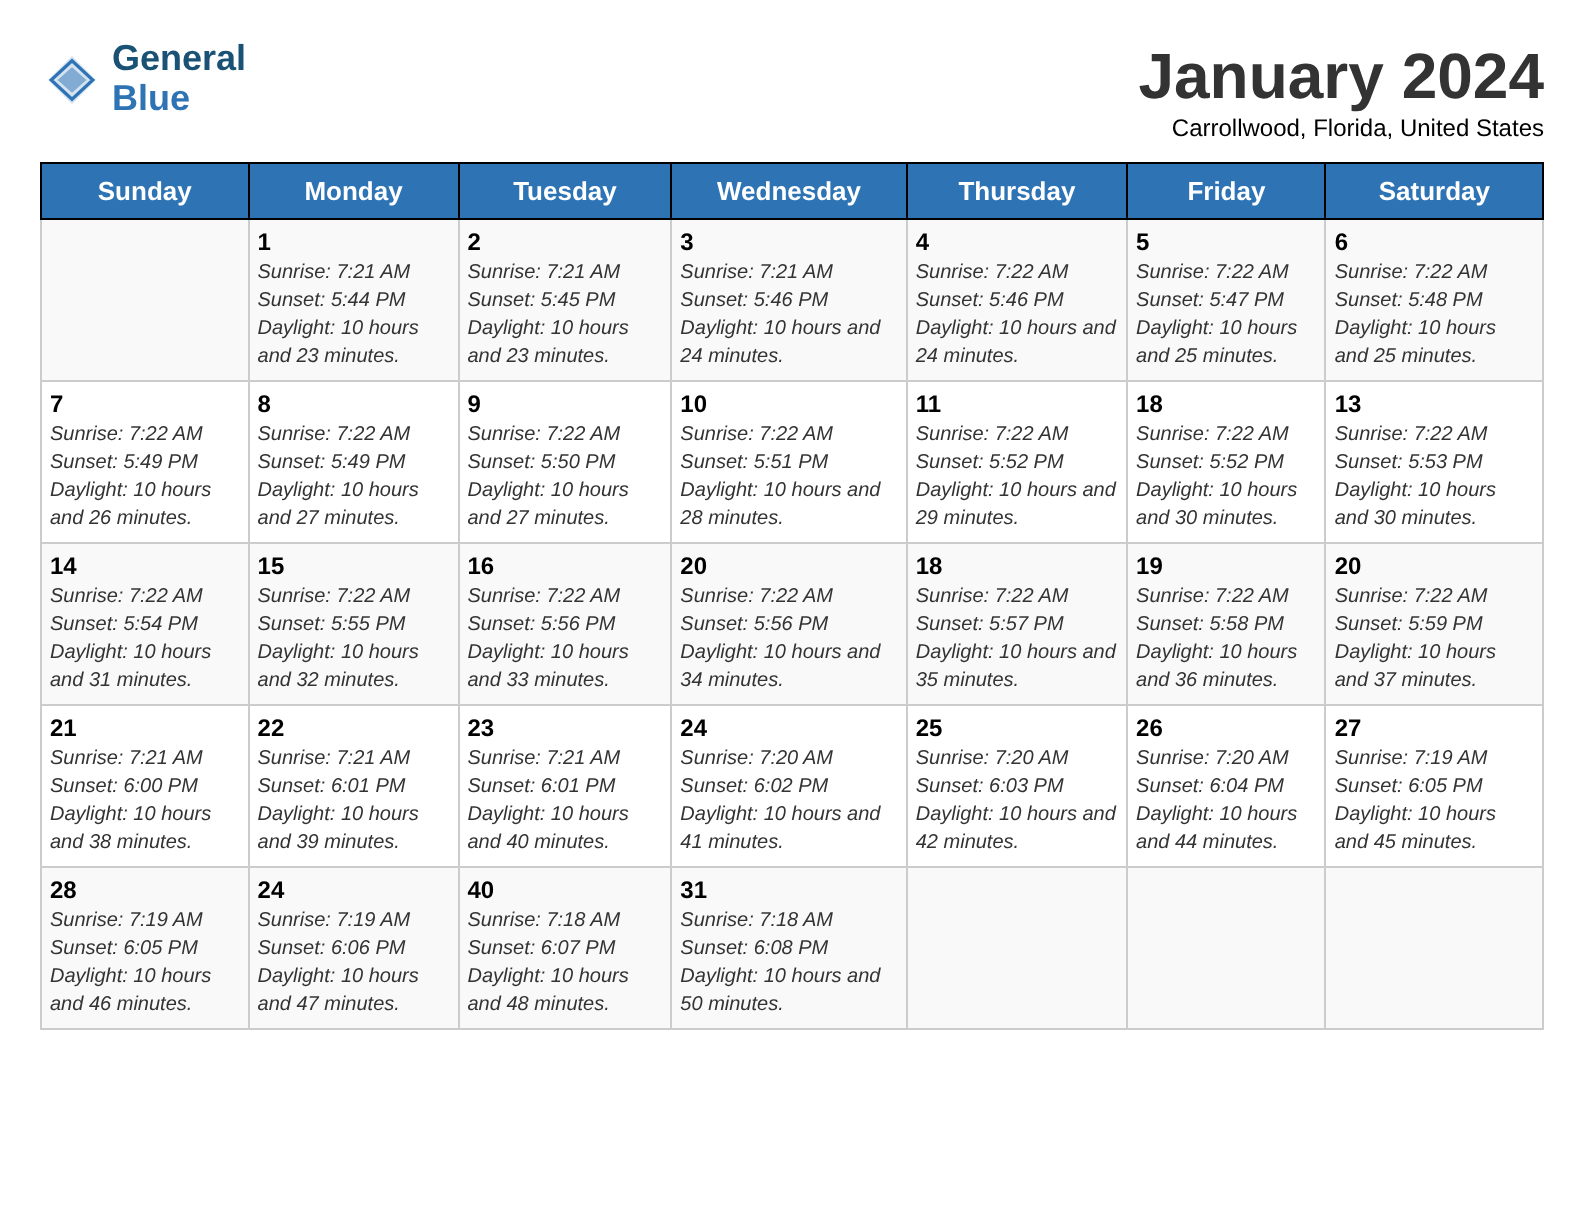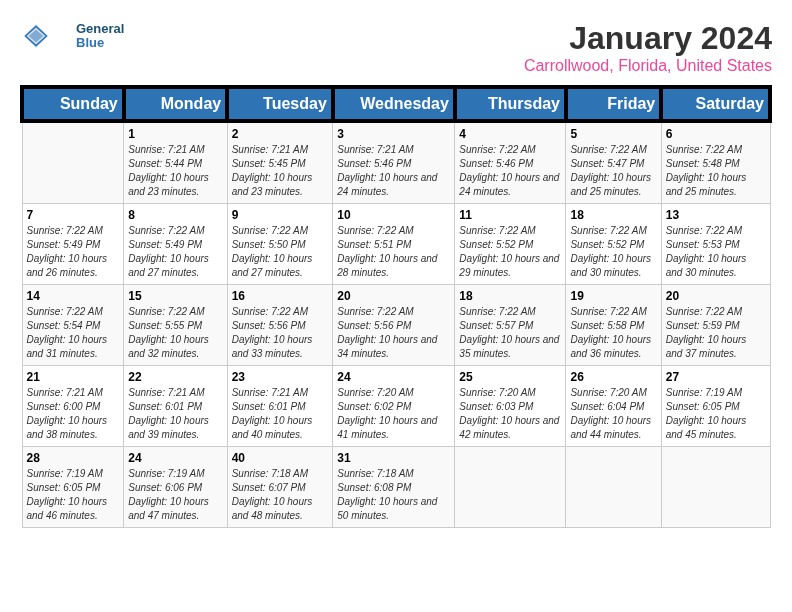--- a/index.html
+++ b/index.html
@@ -15,55 +15,54 @@
       justify-content: space-between;
       align-items: flex-start;
       margin-bottom: 10px;
     }
     .logo {
       display: flex;
       align-items: center;
       gap: 4px;
     }
     .logo-text {
-      font-size: 13px;
+      font-size: 18px;
       font-weight: bold;
       color: #333;
       line-height: 1.1;
-      margin-left: 20px;
     }
     .logo-icon {
       width: 32px;
       height: 32px;
     }
     .title-block {
       text-align: right;
     }
     .title-block h1 {
       font-size: 32px;
       font-weight: bold;
       color: #333;
     }
     .title-block h2 {
-      font-size: 16px;
+      font-size: 12px;
       font-weight: normal;
-      color: #ec4899;
+      color: #000000;
     }
     table {
       width: 100%;
       border-collapse: collapse;
       font-size: 11px;
     }
     thead tr th {
       background-color: #2e74b5;
       color: #fff;
       padding: 6px 4px;
-      text-align: right;
-      font-size: 16px;
-      border: 4px solid #000000;
+      text-align: center;
+      font-size: 13px;
+      border: 1px solid #000000;
     }
     tbody tr td {
       border: 1px solid #ccc;
       vertical-align: top;
       padding: 4px;
       background: #fff;
       min-height: 70px;
     }
     tbody tr:nth-child(odd) td {
       background: #f9f9f9;

